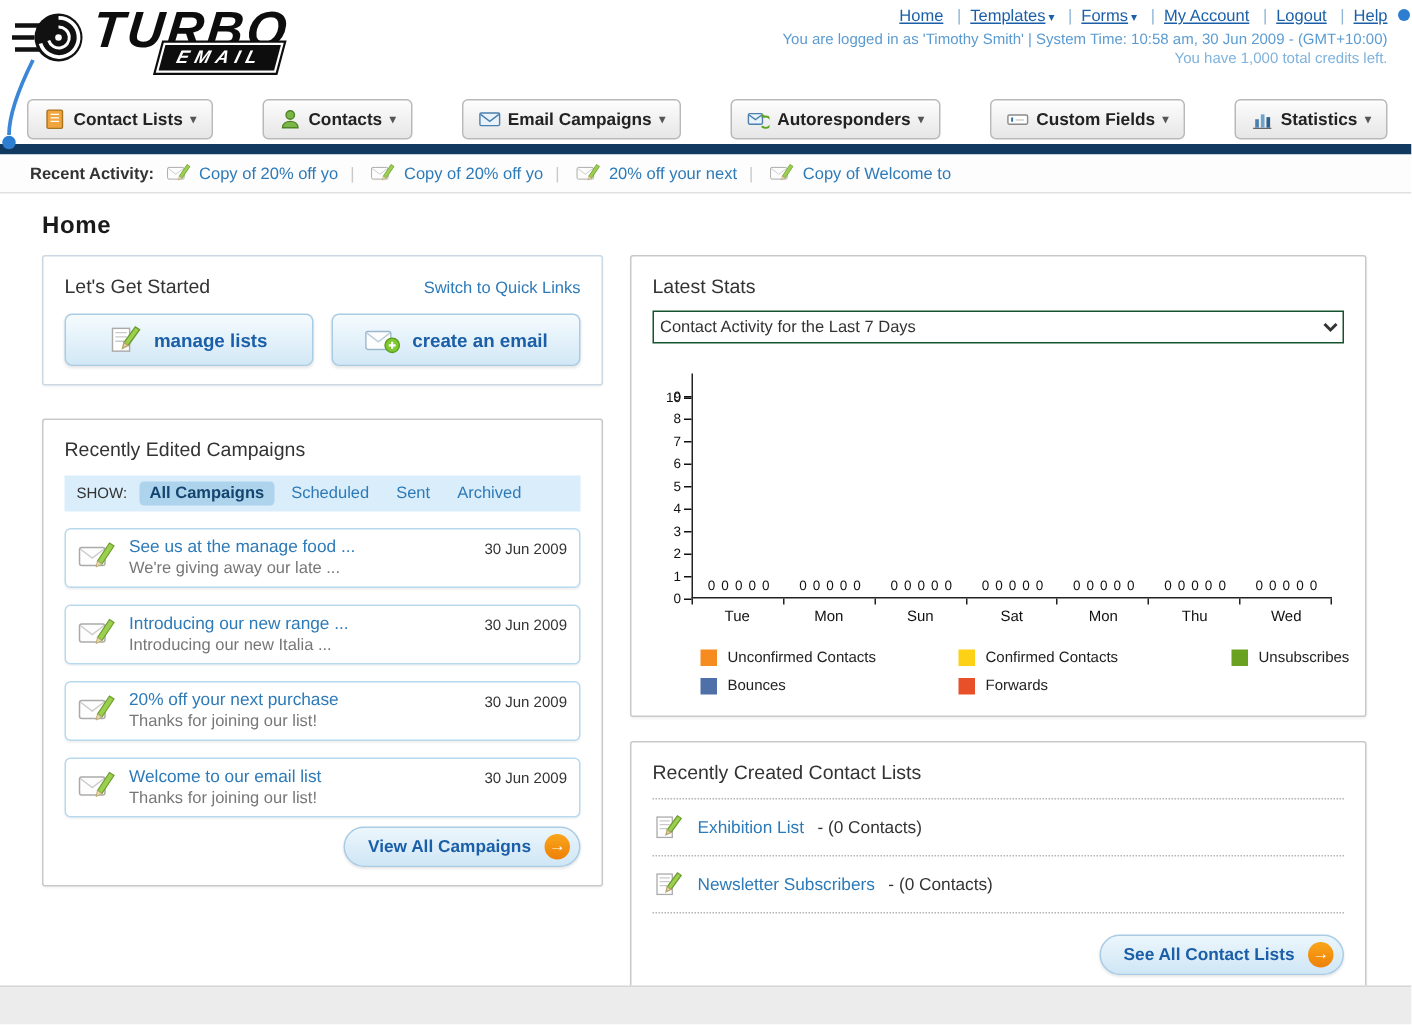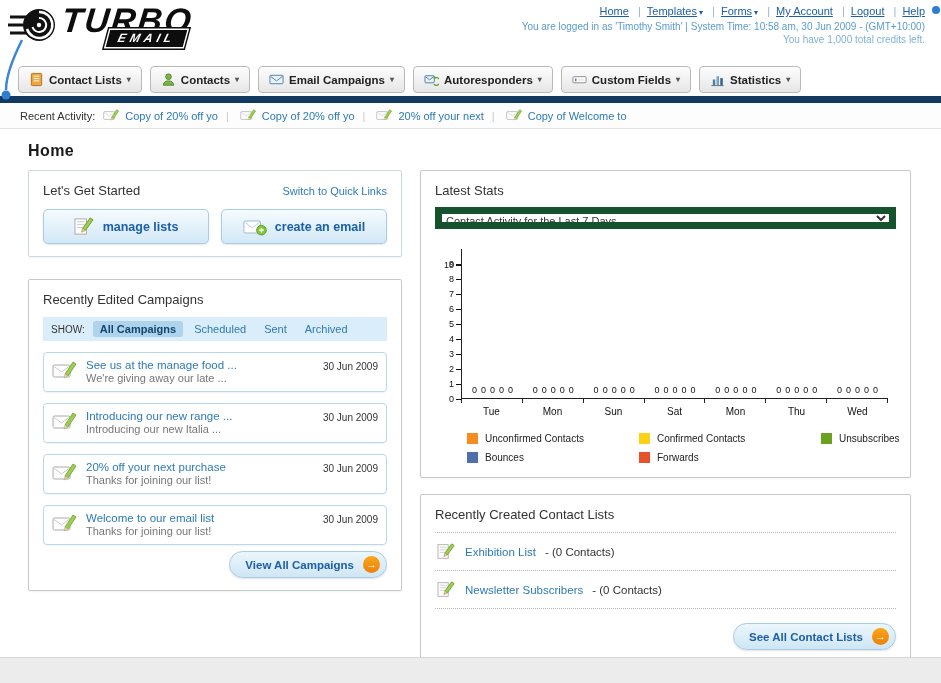--- a/index.html
+++ b/index.html
@@ -28,36 +28,36 @@
   .antenna-svg { position: absolute; left: 0; top: 38px; }
   .header-right { position: absolute; right: 16px; top: 5px; text-align: right; }
   .top-links { font-size: 11px; color: #1b5fa8; }
   .top-links .link-item + .link-item::before { content: "|"; margin: 0 6px; color: #8fb4d6; text-decoration: none; display: inline-block; }
   .top-links .caret { font-size: 8px; color: #1b5fa8; margin-left: 2px; text-decoration: none; }
   .login-info { color: #5b9bd1; font-size: 10px; margin-top: 4px; }
   .credits-info { color: #7fb2dc; font-size: 10px; margin-top: 2px; }
   .corner-dot { position: absolute; right: 1px; top: 6px; width: 8px; height: 8px; border-radius: 50%; background: #2d7dd1; }
 
   
-  .nav { display: flex; gap: 8px; align-items: flex-end; padding: 0 16px 0 18px; height: 29px; }
+  .nav { display: flex; gap: 8px; align-items: flex-end; padding: 0 16px 0 18px; height: 29px; justify-content: space-between; }
   .nav-tab {
     display: flex; align-items: center; gap: 5px; padding: 5px 10px;
     background: linear-gradient(#fdfdfd, #e6e6e6); border: 1px solid #b9b9b9;
     border-radius: 4px; font-size: 11.5px; font-weight: bold; color: #222;
     cursor: pointer; box-shadow: inset 0 1px 0 #fff; white-space: nowrap;
   }
   .nav-tab .caret { font-size: 8px; color: #555; }
   .nav-bar-dark { height: 7px; background: #123a60; margin-top: 3px; }
 
   
   .recent-activity {
     display: flex; align-items: center; gap: 8px; padding: 6px 20px;
     font-size: 11px; border-bottom: 1px solid #e0e0e0; background: #fdfdfd;
   }
-  .ra-label { color: #333; }
+  .ra-label { color: #333; font-weight: bold; }
   .ra-item { display: flex; align-items: center; gap: 5px; }
   .ra-item + .ra-item::before { content: "|"; color: #c9c9c9; margin-right: 6px; }
   .ra-item a { text-decoration: none; color: #2d7ab8; font-size: 11px; }
 
   
   .page-title { font-size: 16px; font-weight: bold; color: #1a1a1a; margin: 13px 0 10px 28px; letter-spacing: .4px; }
   .columns { display: flex; gap: 18px; padding: 0 30px 0 28px; align-items: flex-start; }
   .left-col { width: 374px; flex: none; }
   .right-col { flex: 1; min-width: 0; }
   .panel { background: #fff; border: 1px solid #c9c9c9; border-radius: 2px; padding: 12px 14px; box-shadow: 0 1px 2px rgba(0,0,0,.05); }
@@ -103,21 +103,21 @@
   .orange-circle {
     width: 17px; height: 17px; border-radius: 50%;
     background: linear-gradient(#f9a61a, #ee8008); color: #fff;
     display: flex; align-items: center; justify-content: center;
     font-size: 11px; font-weight: bold; line-height: 1;
   }
 
   
   .stats { margin-bottom: 16px; }
   .stats .panel-title { margin-bottom: 9px; }
-  .stats-select { width: 100%; height: 22px; font-size: 11px; color: #333; border: 7px solid #14532d; font-family: "Liberation Sans", sans-serif; background: #fff; }
+  .stats-select { width: 100%; height: 22px; font-size: 11px; color: #333; border: 1px solid #14532d; font-family: "Liberation Sans", sans-serif; background: #fff; }
   .chart { display: flex; margin-top: 20px; padding-right: 8px; }
   .y-axis { position: relative; width: 26px; height: 150px; flex: none; }
   .y-label { position: absolute; right: 0; transform: translateY(-50%); display: flex; align-items: center; gap: 2px; font-size: 9px; color: #111; }
   .y-tick { width: 5px; height: 1px; background: #111; display: inline-block; }
   .plot-col { flex: 1; min-width: 0; }
   .plot { display: flex; height: 150px; border-left: 1px solid #222; border-bottom: 1px solid #222; }
   .chart-group { flex: 1; display: flex; align-items: flex-end; justify-content: center; gap: 4px; padding-bottom: 3px; }
   .value-label { font-size: 9px; color: #111; line-height: 1; }
   .x-ticks { display: flex; height: 4px; }
   .x-tick-cell { flex: 1; border-left: 1px solid #222; }

